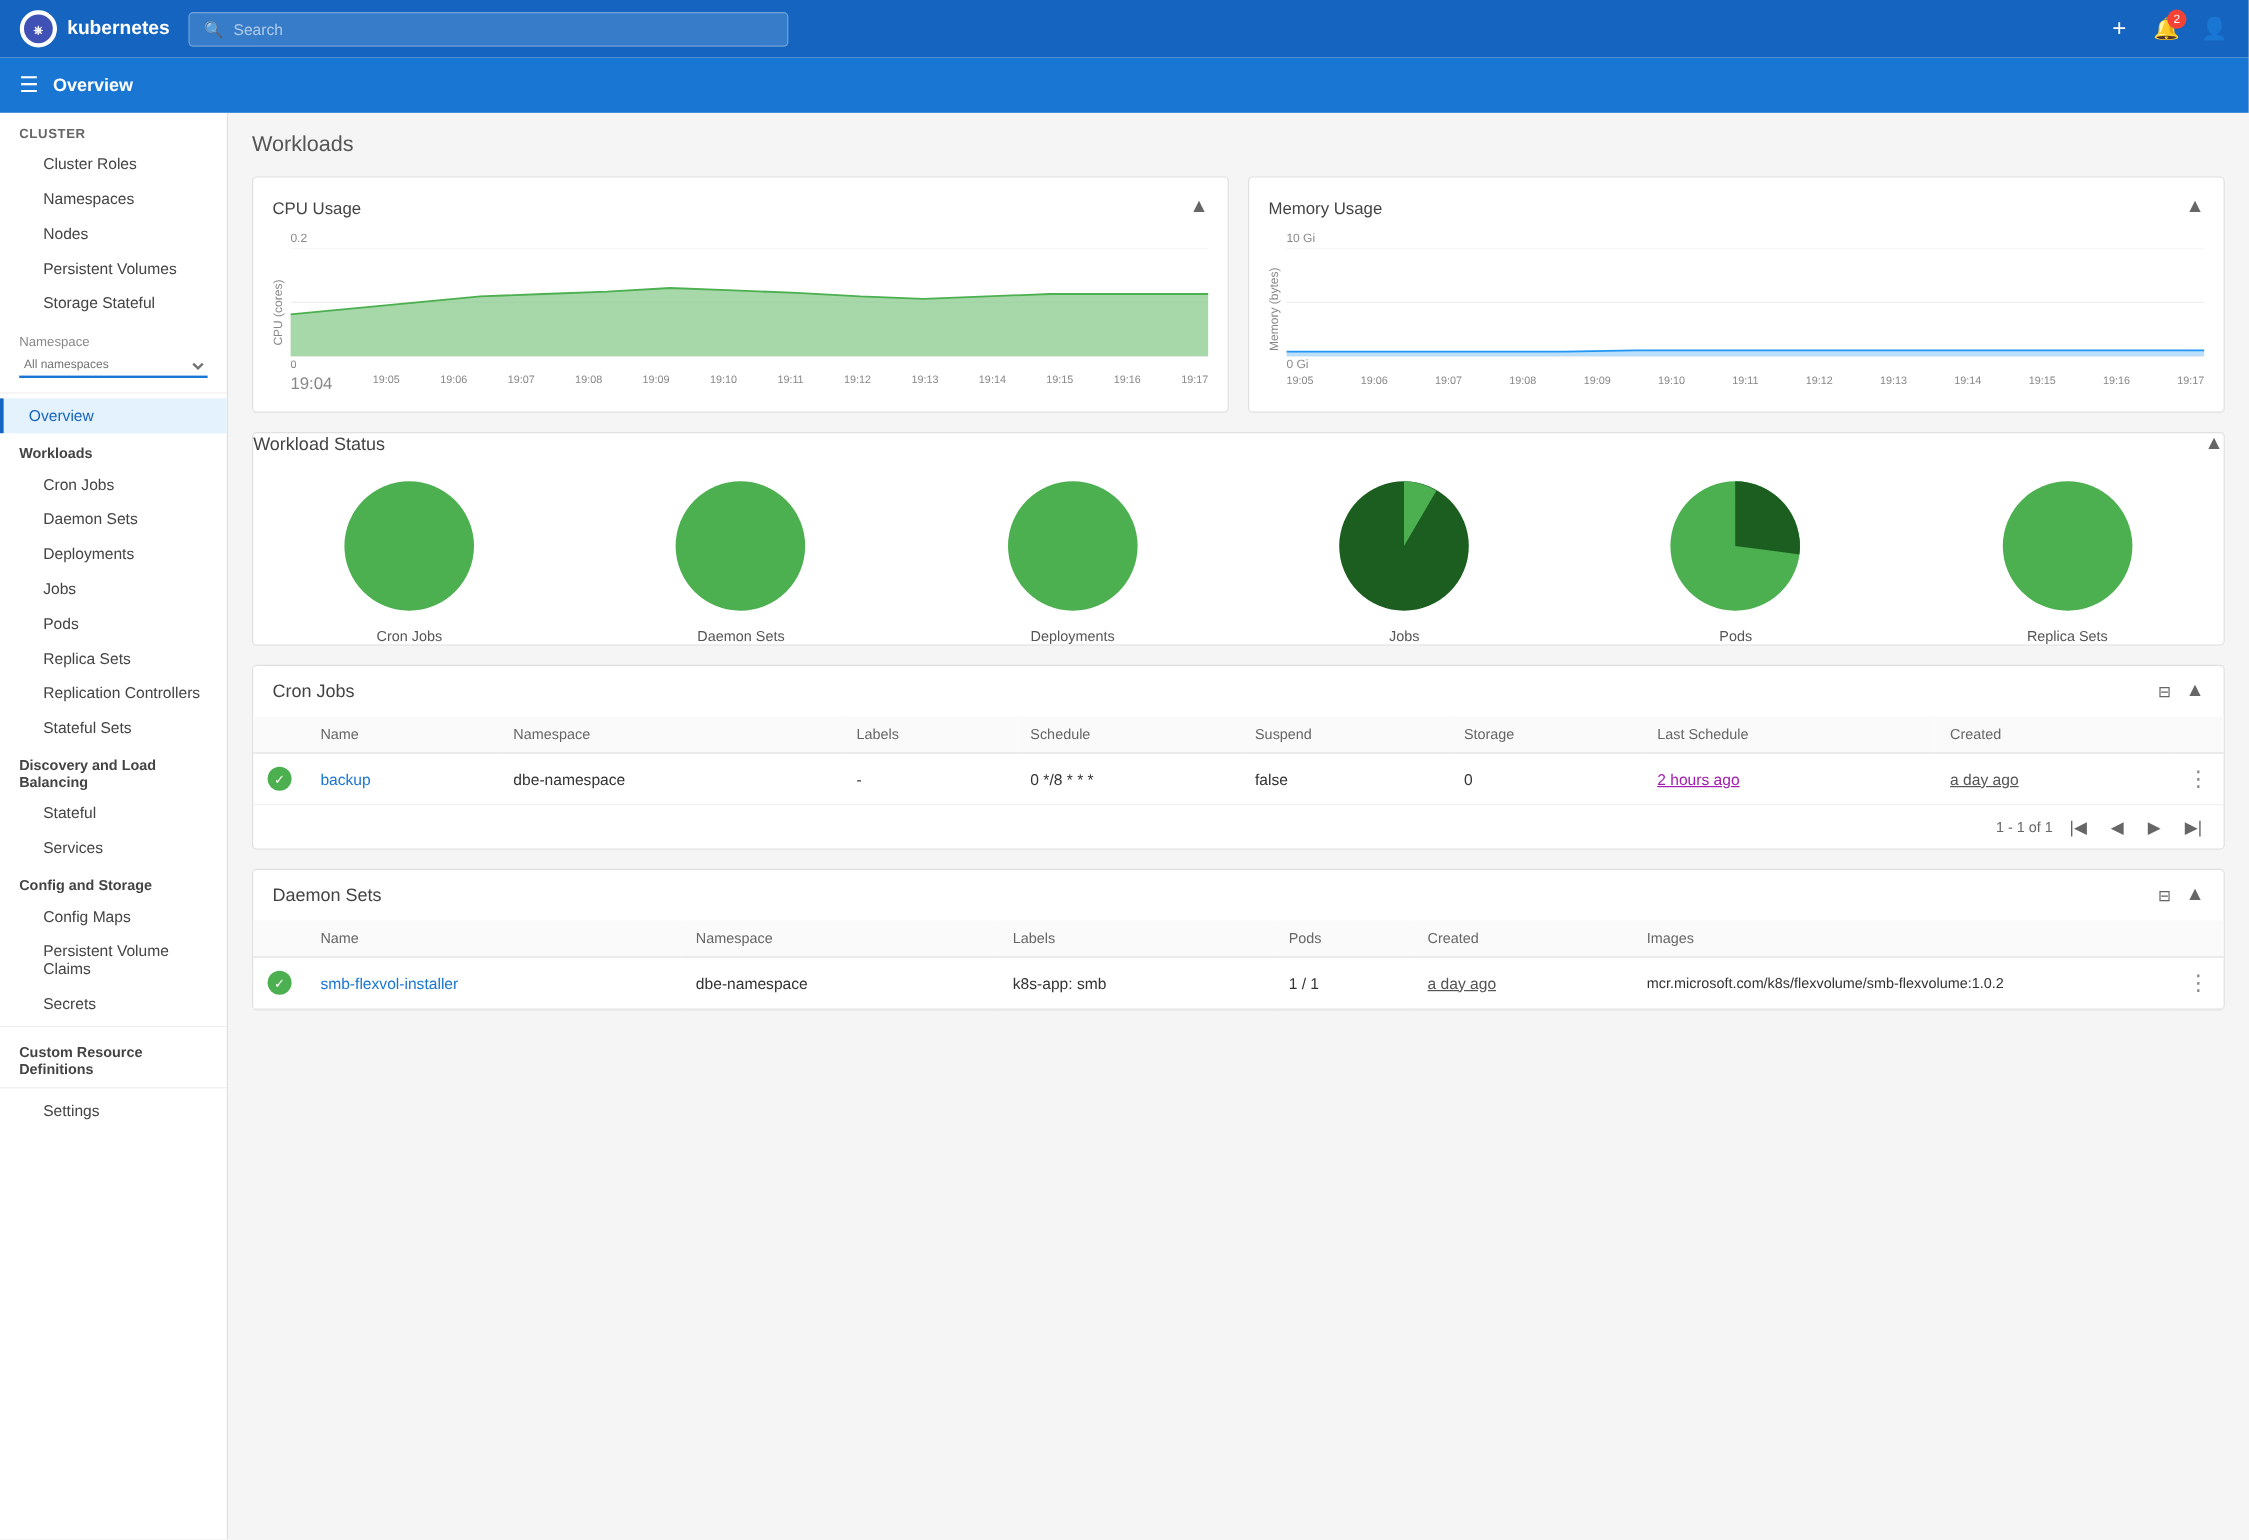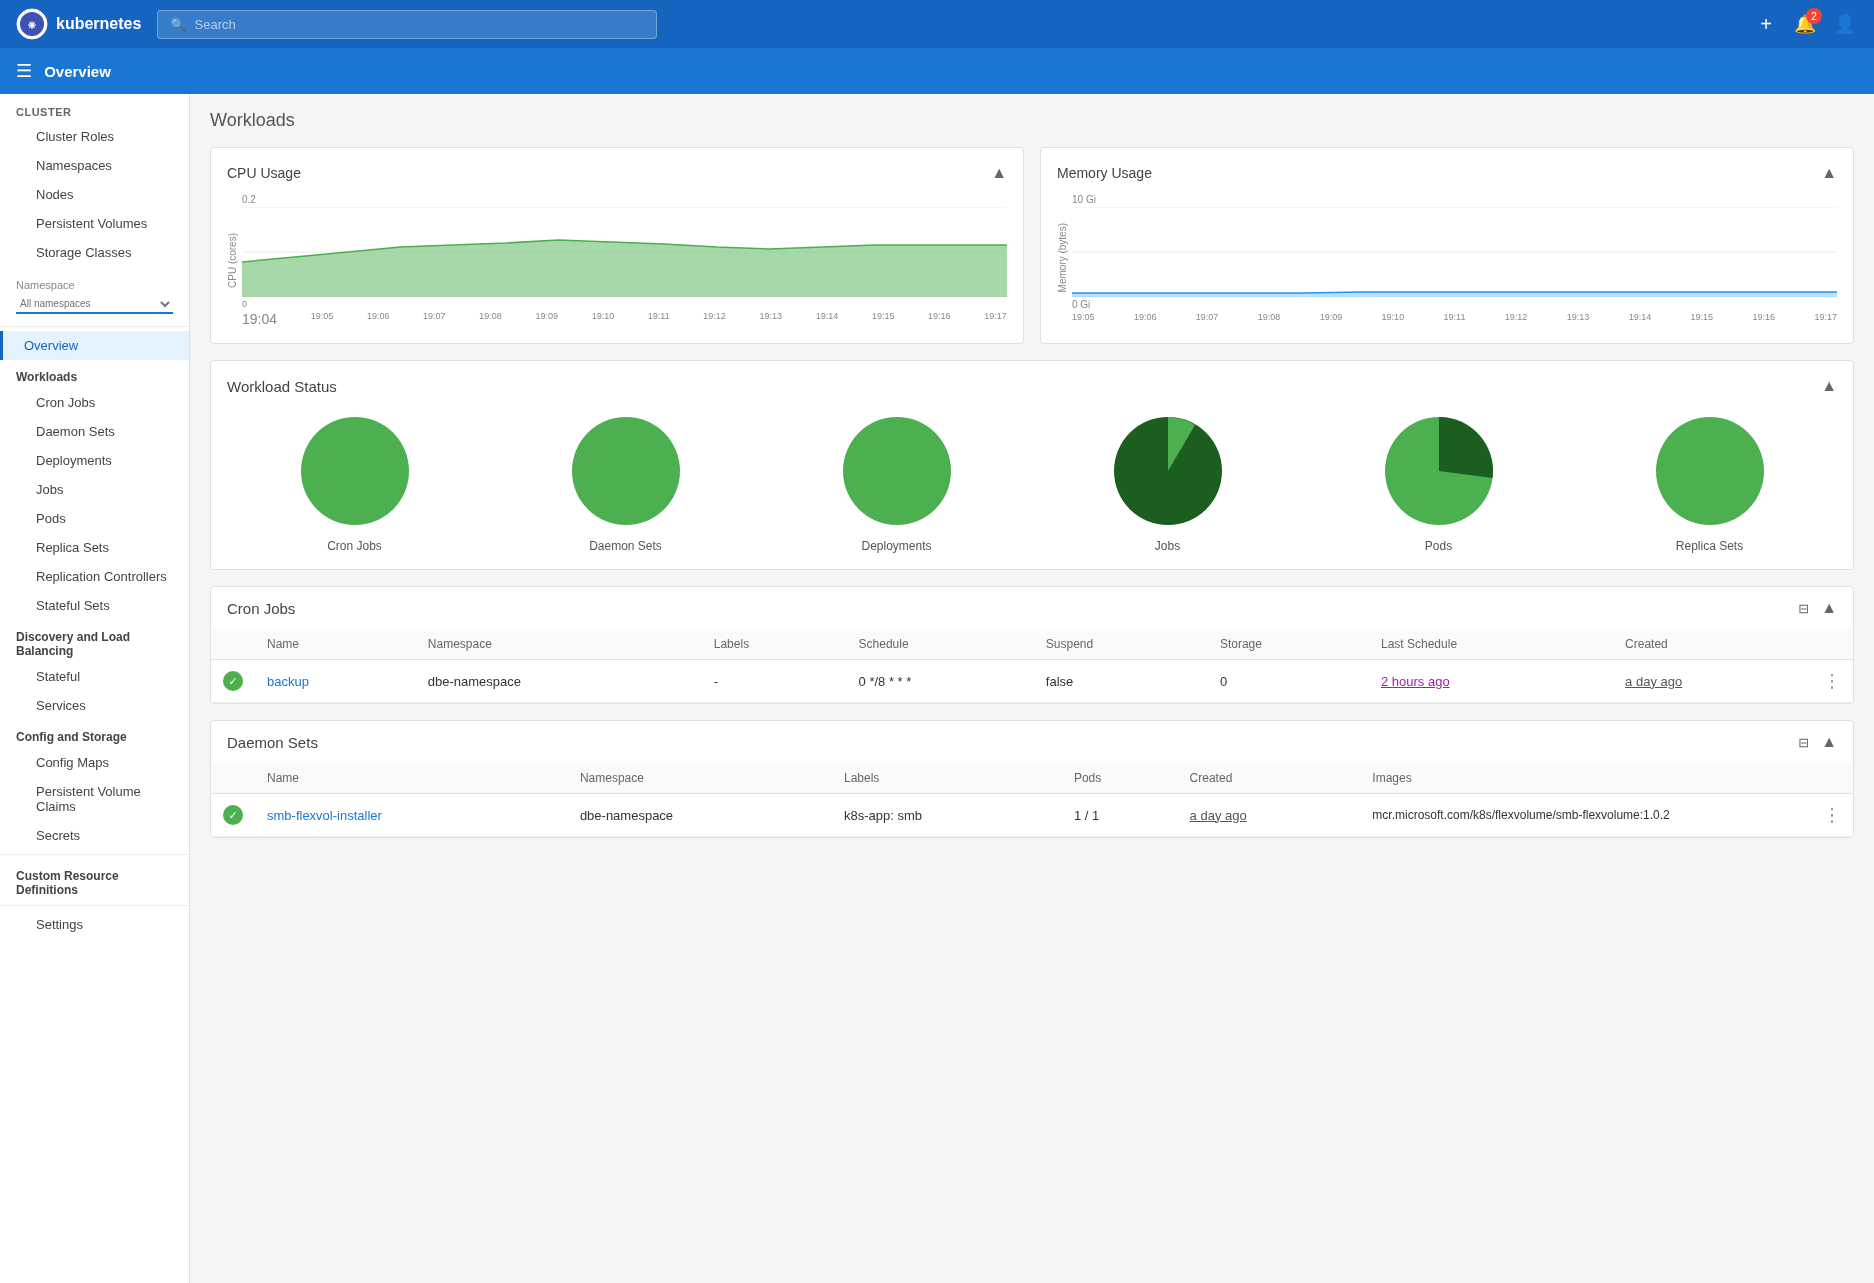--- a/index.html
+++ b/index.html
@@ -213,21 +213,21 @@
       width: 100%;
       height: 90px;
       display: block;
     }
 
     
     .workload-status-card {
       background: white;
       border: 1px solid #e0e0e0;
       border-radius: 4px;
-      padding: 16px;
+      padding: 0;
       margin-bottom: 16px;
     }
     .card-header {
       display: flex;
       justify-content: space-between;
       align-items: center;
       margin-bottom: 16px;
     }
     .card-title {
       font-size: 15px;
@@ -384,21 +384,21 @@
 
 <div class="main-layout">
 
   <aside class="sidebar">
     <div class="sidebar-section-header">Cluster</div>
 
     <a class="sidebar-item">Cluster Roles</a>
     <a class="sidebar-item">Namespaces</a>
     <a class="sidebar-item">Nodes</a>
     <a class="sidebar-item">Persistent Volumes</a>
-    <a class="sidebar-item">Storage Classes</a>
+    <a class="sidebar-item">Storage Stateful</a>
 
     <div class="namespace-selector">
       <label>Namespace</label>
       <select class="namespace-select">
         <option>All namespaces</option>
         <option>default</option>
         <option>kube-system</option>
         <option>dbe-namespace</option>
       </select>
     </div>
@@ -620,20 +620,27 @@
             <td>
               <span style="text-decoration:underline;color:#a21caf;cursor:pointer;">2 hours ago</span>
             </td>
             <td>
               <span style="text-decoration:underline;color:#555;cursor:pointer;">a day ago</span>
             </td>
             <td style="cursor:pointer;color:#888;font-size:18px;">⋮</td>
           </tr>
         </tbody>
       </table>
+      <div class="pagination-row">
+        <span>1 - 1 of 1</span>
+        <button class="page-btn">|◀</button>
+        <button class="page-btn">◀</button>
+        <button class="page-btn">▶</button>
+        <button class="page-btn">▶|</button>
+      </div>
     </div>
 
     <div class="table-card">
       <div class="table-card-header">
         <span class="table-card-title">Daemon Sets</span>
         <div class="table-card-actions">
           <span class="filter-icon">⊟</span>
           <button class="collapse-btn">▲</button>
         </div>
       </div>

